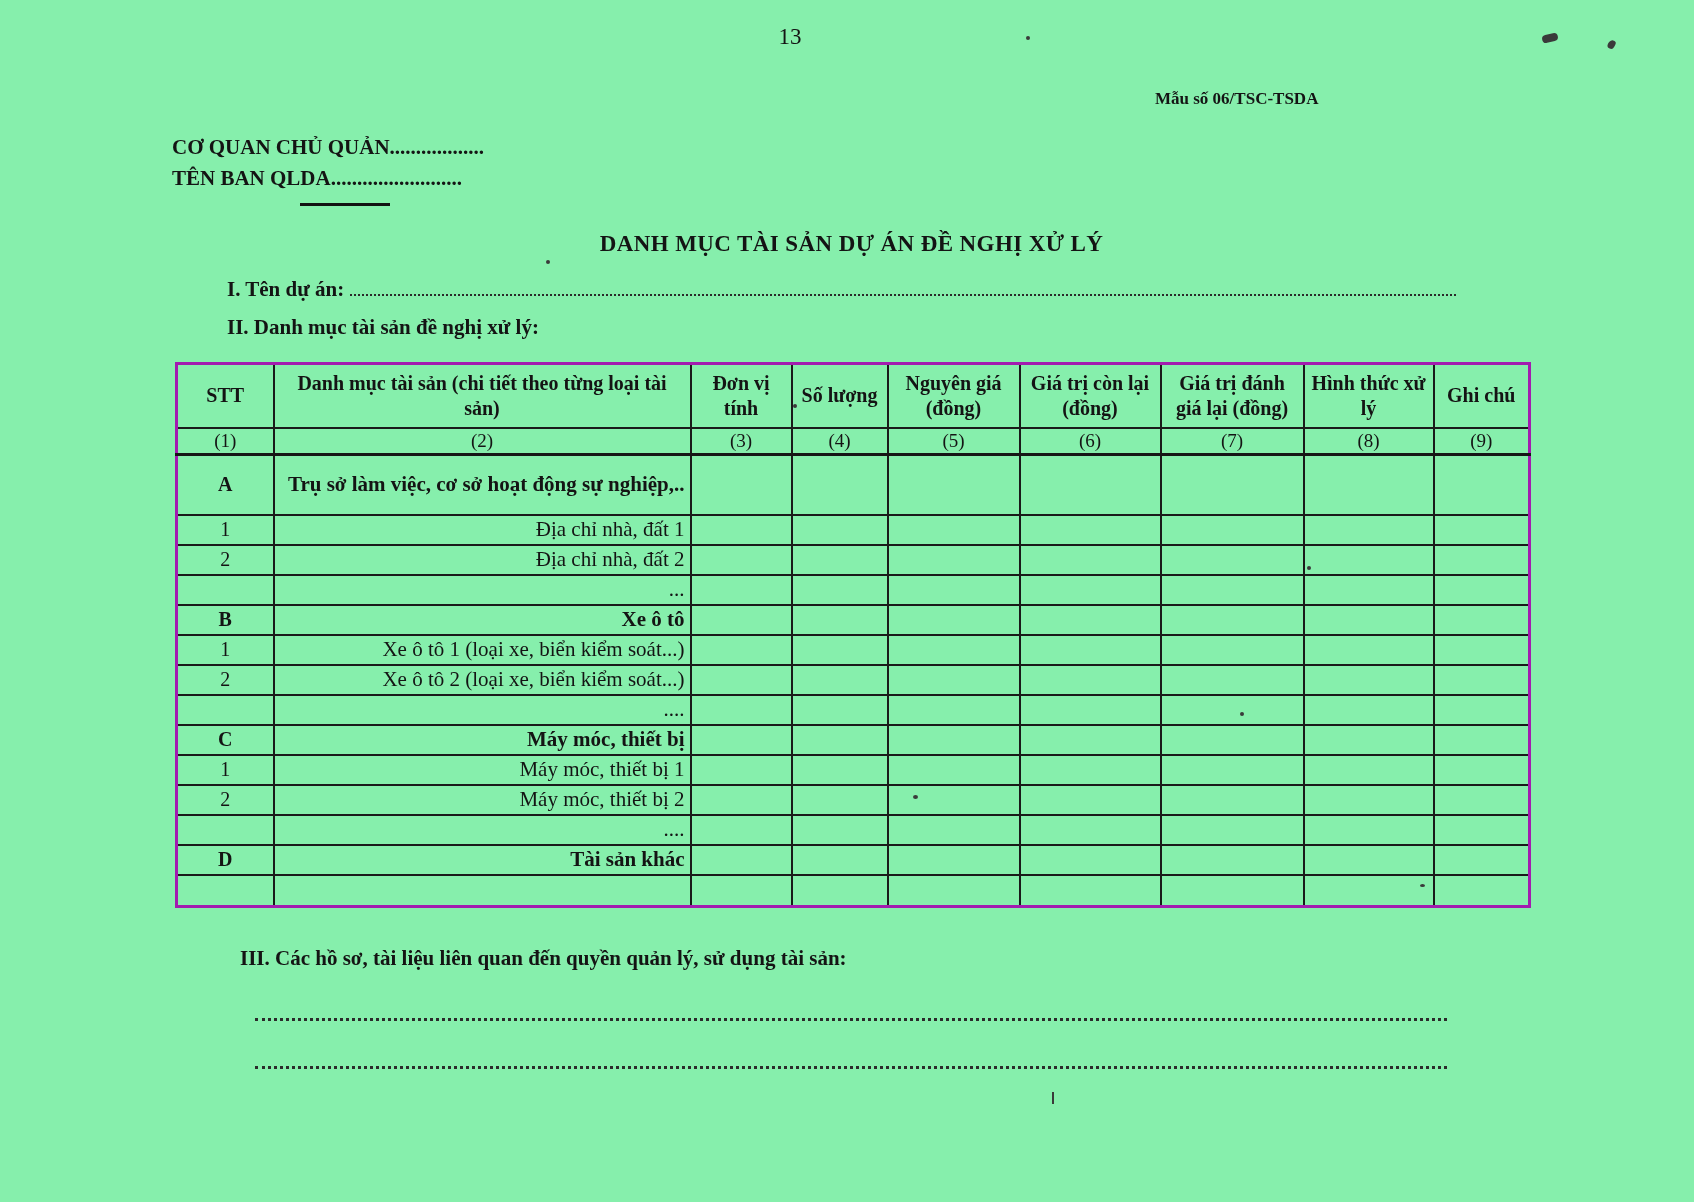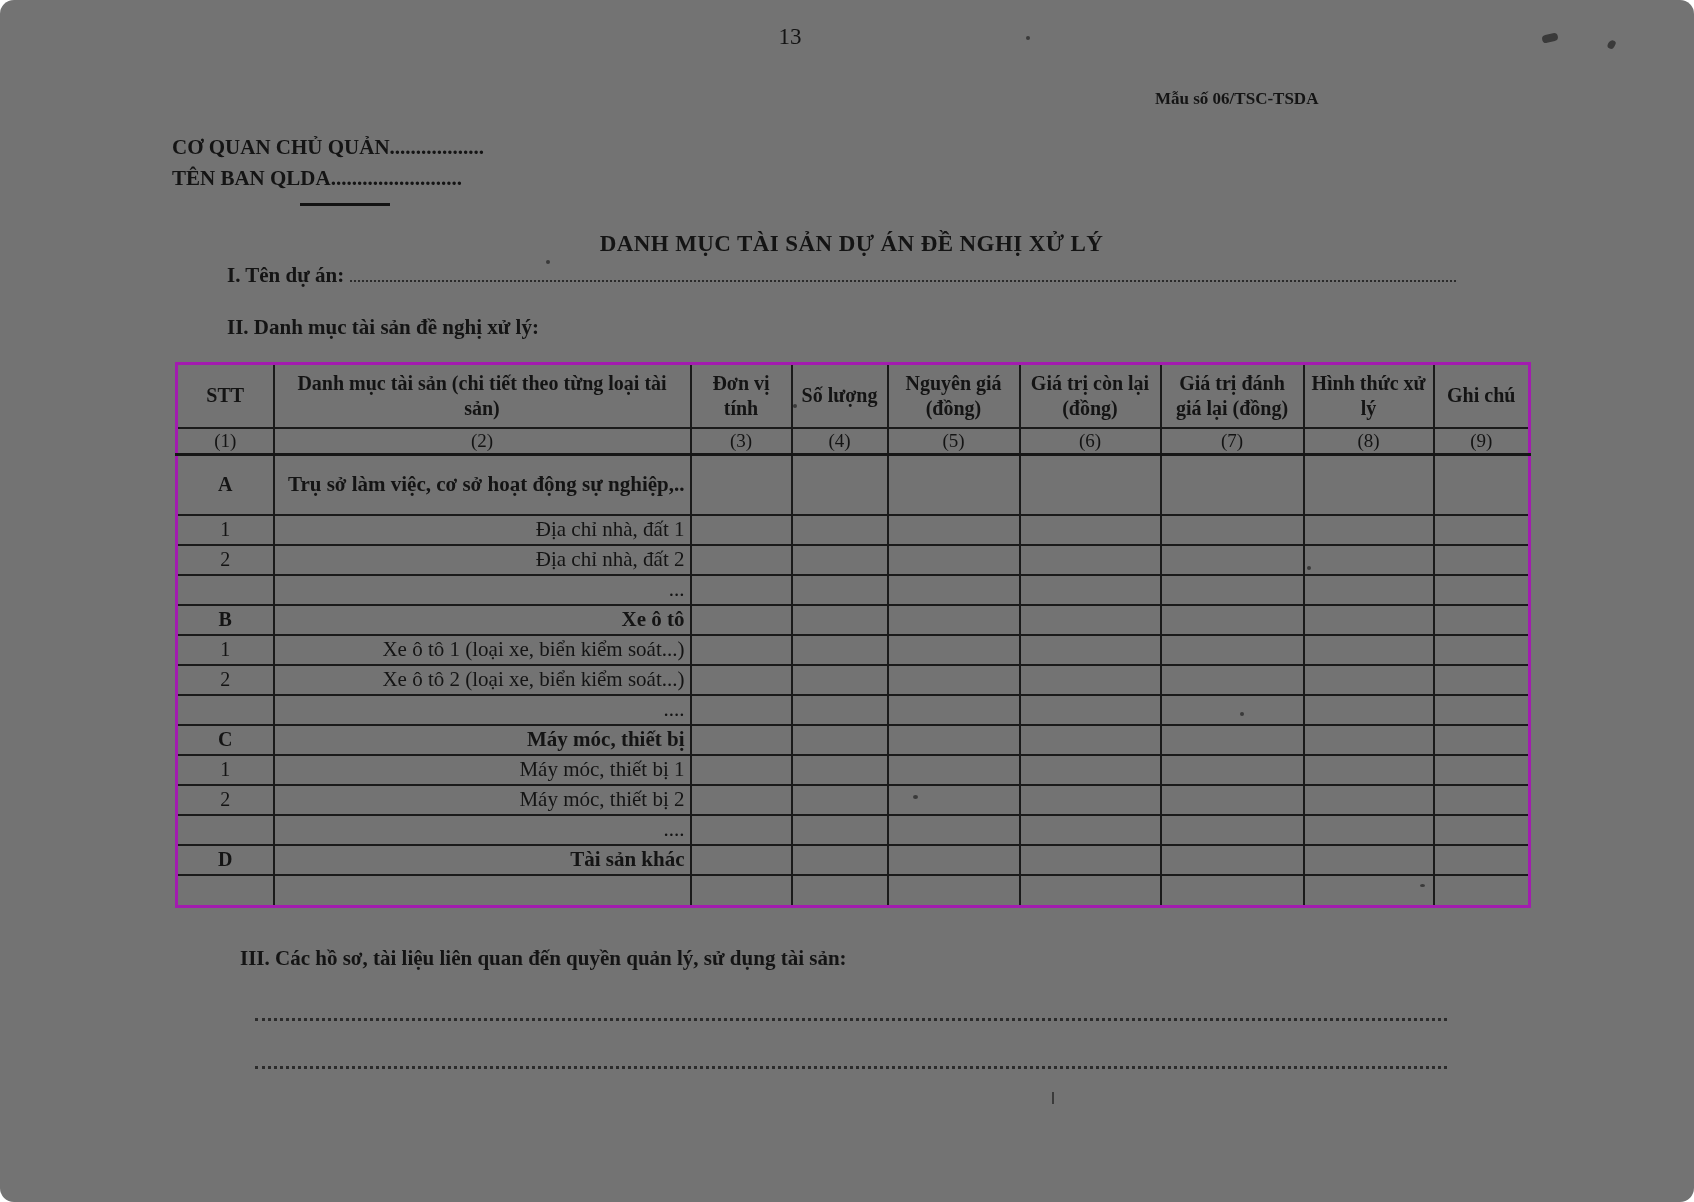--- a/index.html
+++ b/index.html
@@ -4,21 +4,21 @@
 <style>
   html,body{margin:0;padding:0;}
   body{
     width:1694px;height:1202px;
     background:#ffffff;
     font-family:"Liberation Serif","DejaVu Serif",serif;
     color:#141414;
     position:relative;
     -webkit-font-smoothing:antialiased;
   }
-  .page{position:absolute;inset:0;background:#737373;overflow:hidden;border-radius:14px;}
+  .page{position:absolute;inset:0;background:#86efac;overflow:hidden;}
 
   .page-number{
     position:absolute;left:745px;top:24px;width:90px;
     text-align:center;font-size:23px;
   }
   .form-code{
     position:absolute;top:89px;left:1155px;width:250px;
     font-weight:bold;font-size:17px;white-space:nowrap;
   }
   .agency-block{
@@ -28,21 +28,21 @@
   .underline-mark{
     position:absolute;left:300px;top:203px;width:90px;height:3px;background:#121212;
   }
   .doc-title{
     position:absolute;left:175px;top:231px;width:1353px;
     text-align:center;font-weight:bold;font-size:23px;letter-spacing:.4px;white-space:nowrap;
   }
   .sec-line{
     position:absolute;font-weight:bold;font-size:21px;white-space:nowrap;
   }
-  .sec-1{left:227px;top:263px;right:238px;display:flex;align-items:baseline;}
+  .sec-1{left:227px;top:277px;right:238px;display:flex;align-items:baseline;}
   .sec-1 .label{flex:0 0 auto;}
   .dot-fill{
     flex:1 1 auto;border-bottom:2px dotted #2a2a2a;height:17px;margin-left:6px;
   }
   .sec-2{left:227px;top:315px;}
   .sec-3{left:240px;top:946px;}
 
   table.assets{
     position:absolute;left:175px;top:362px;width:1353px;
     border-collapse:collapse;table-layout:fixed;

